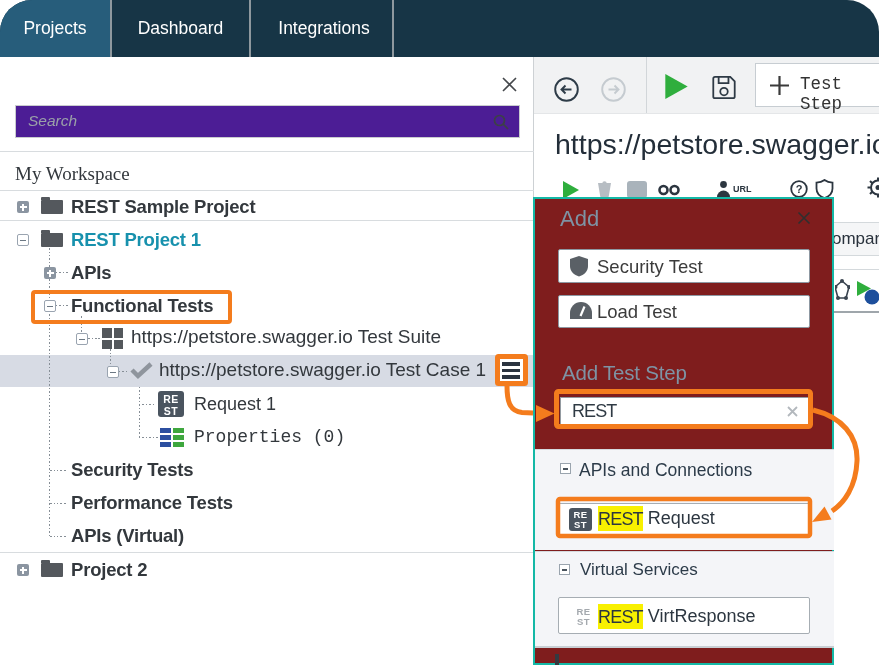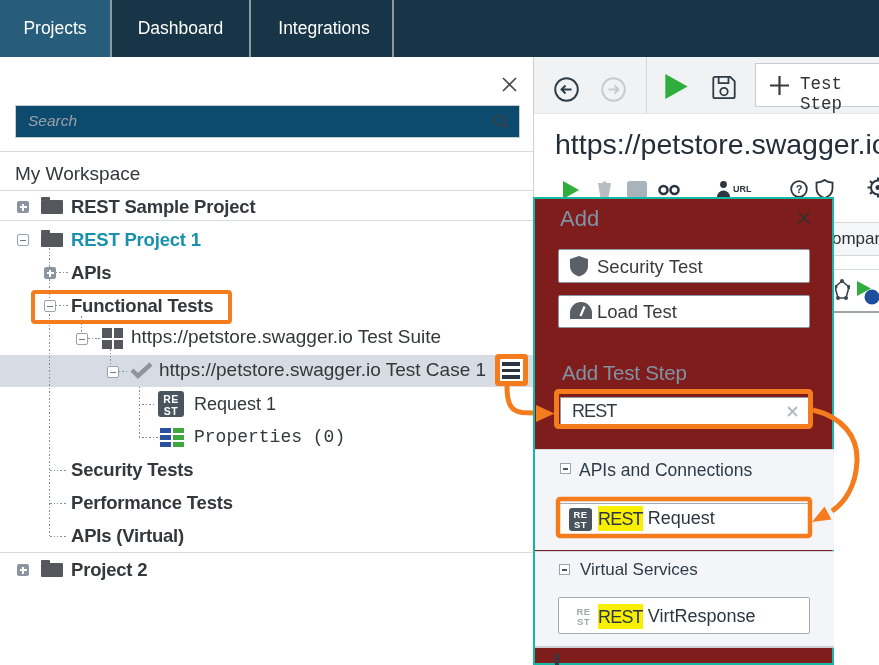--- a/index.html
+++ b/index.html
@@ -1,18 +1,18 @@
 <!DOCTYPE html>
 <html><head>
 <meta charset="utf-8">
 <style>
   * { margin:0; padding:0; box-sizing:border-box; }
   html,body { width:879px; height:665px; overflow:hidden; background:#fff;
     font-family:"Liberation Sans", sans-serif; }
-  #stage { position:relative; width:879px; height:665px; overflow:hidden; }
+  #stage { position:relative; width:879px; height:665px; overflow:hidden;border-radius:32px; }
   .abs { position:absolute; }
   
   #navbar { left:0; top:0; width:879px; height:57px; background:#173546; }
   .tab { position:absolute; top:0; height:57px; color:#fff; font-size:17.5px;
     display:flex; align-items:center; justify-content:center; }
   .tabsep { position:absolute; top:0; width:2px; height:57px; background:#8e989e; }
   
   #lpanel { left:0; top:57px; width:534px; height:608px; background:#fff;
     border-right:1px solid #cdd1d4; }
   .hline { position:absolute; height:1px; background:#d8dcdf; }
@@ -64,29 +64,29 @@
     <div class="tabsep" style="left:110px;"></div>
     <div class="tabsep" style="left:249px;"></div>
     <div class="tabsep" style="left:392px;"></div>
   </div>
 
   <div class="abs" id="lpanel"></div>
   <div class="abs trtext" style="left:15px; top:76px; font-size:16.5px; color:#3a3f44;margin-top:36px;">Navigator</div>
   <svg class="abs" style="left:501px; top:76px;" width="17" height="17" viewBox="0 0 17 17">
     <path d="M2 2 L15 15 M15 2 L2 15" stroke="#45484c" stroke-width="1.6" fill="none"></path>
   </svg>
-  <div class="abs" style="left:15px; top:105px; width:505px; height:33px; background:#0c4a6e; border:1px solid #c9ccce;">
+  <div class="abs" style="left:15px; top:105px; width:505px; height:33px; background:#4c1d95; border:1px solid #c9ccce;">
     <span style="position:absolute; left:12px; top:6px; font-style:italic; font-size:15.5px; color:#9aa0a8;">Search</span>
     <svg style="position:absolute; right:9px; top:7px;" width="18" height="18" viewBox="0 0 18 18">
       <circle cx="7.5" cy="7.5" r="5" stroke="#3c4146" stroke-width="1.7" fill="none"></circle>
       <path d="M11.2 11.2 L16 16" stroke="#3c4146" stroke-width="1.7"></path>
     </svg>
   </div>
   <div class="abs hline" style="left:0; top:151px; width:534px;"></div>
-  <div class="abs trtext" style="left:15px; top:163px;">My Workspace</div>
+  <div class="abs trtext" style="left:15px; top:163px;font-family:Liberation Serif, serif;">My Workspace</div>
   <div class="abs hline" style="left:0; top:190px; width:534px;"></div>
 
   <div class="abs" id="tree" style="left:0; top:0; width:534px; height:486px;">
     <div class="abs" style="left:0; top:355px; width:533px; height:32px; background:#d7dbe4;"></div>
     <div class="abs hline" style="left:0; top:220px; width:534px;"></div>
     <div class="abs hline" style="left:0; top:552px; width:534px;"></div>
 
     <div class="vdot" style="left:49px; top:248px; height:289px;"></div>
     <div class="hdot" style="left:56px; top:272px; width:12px;"></div>
     <div class="hdot" style="left:56px; top:305px; width:12px;"></div>

